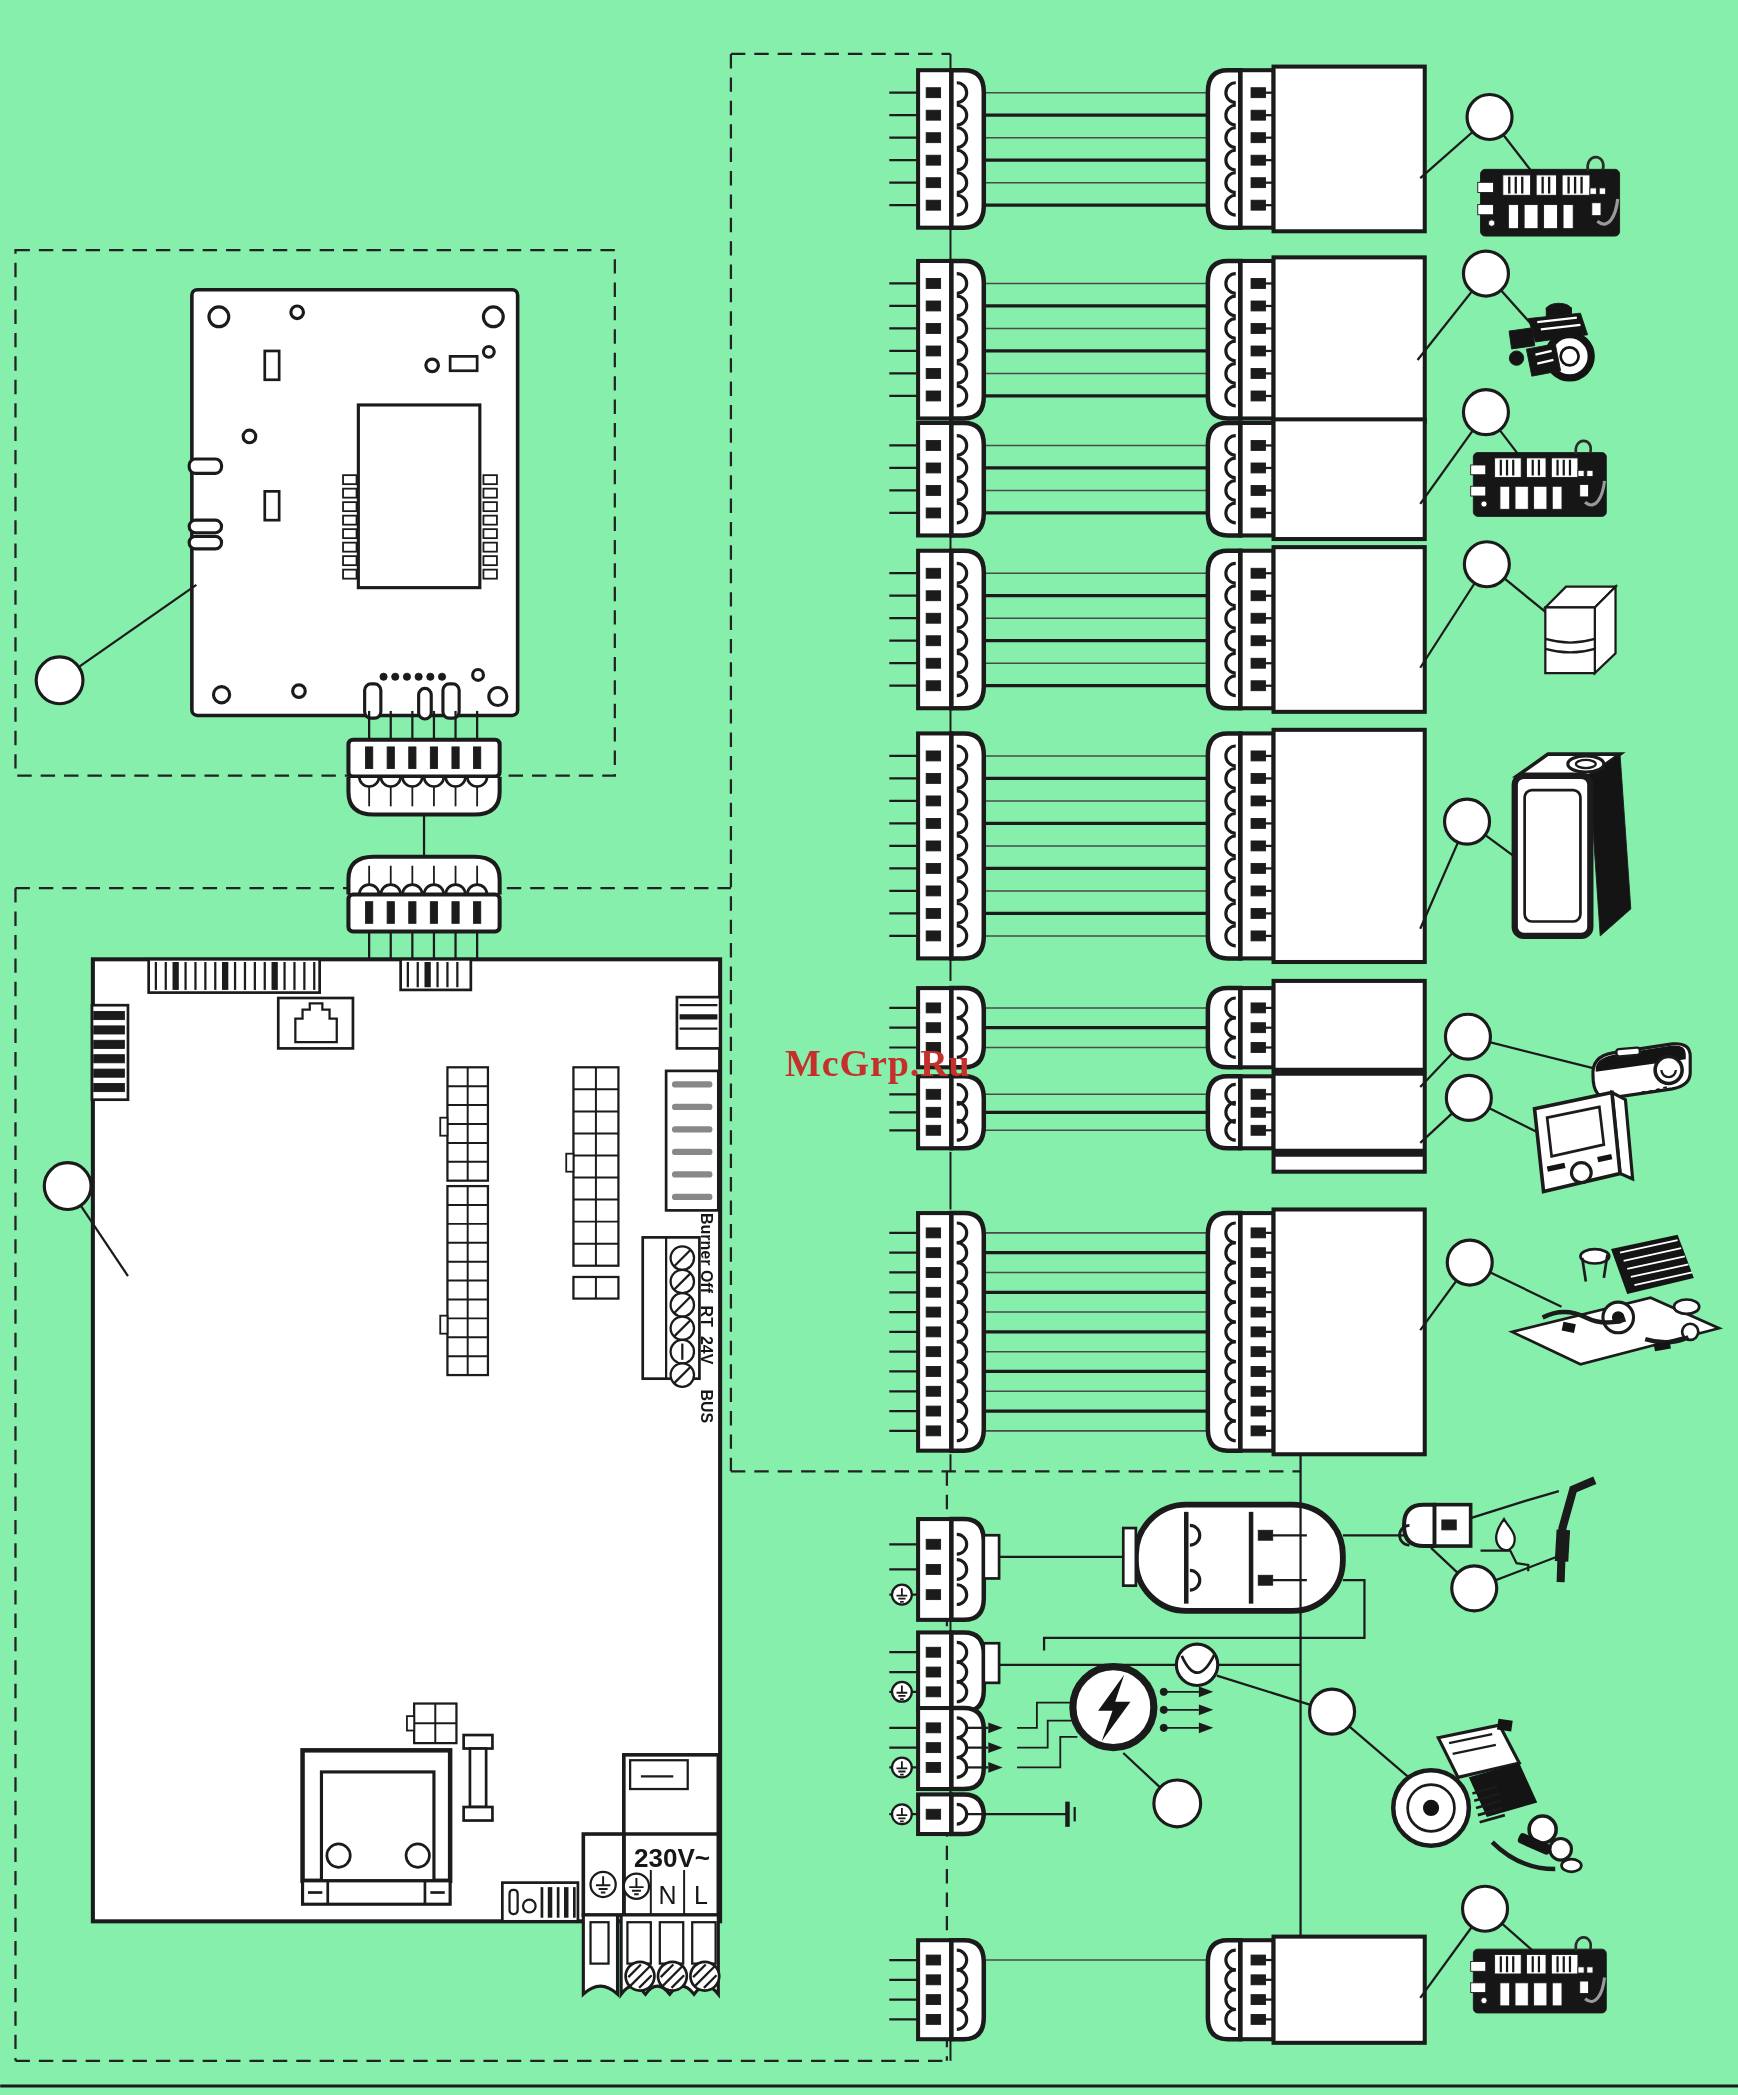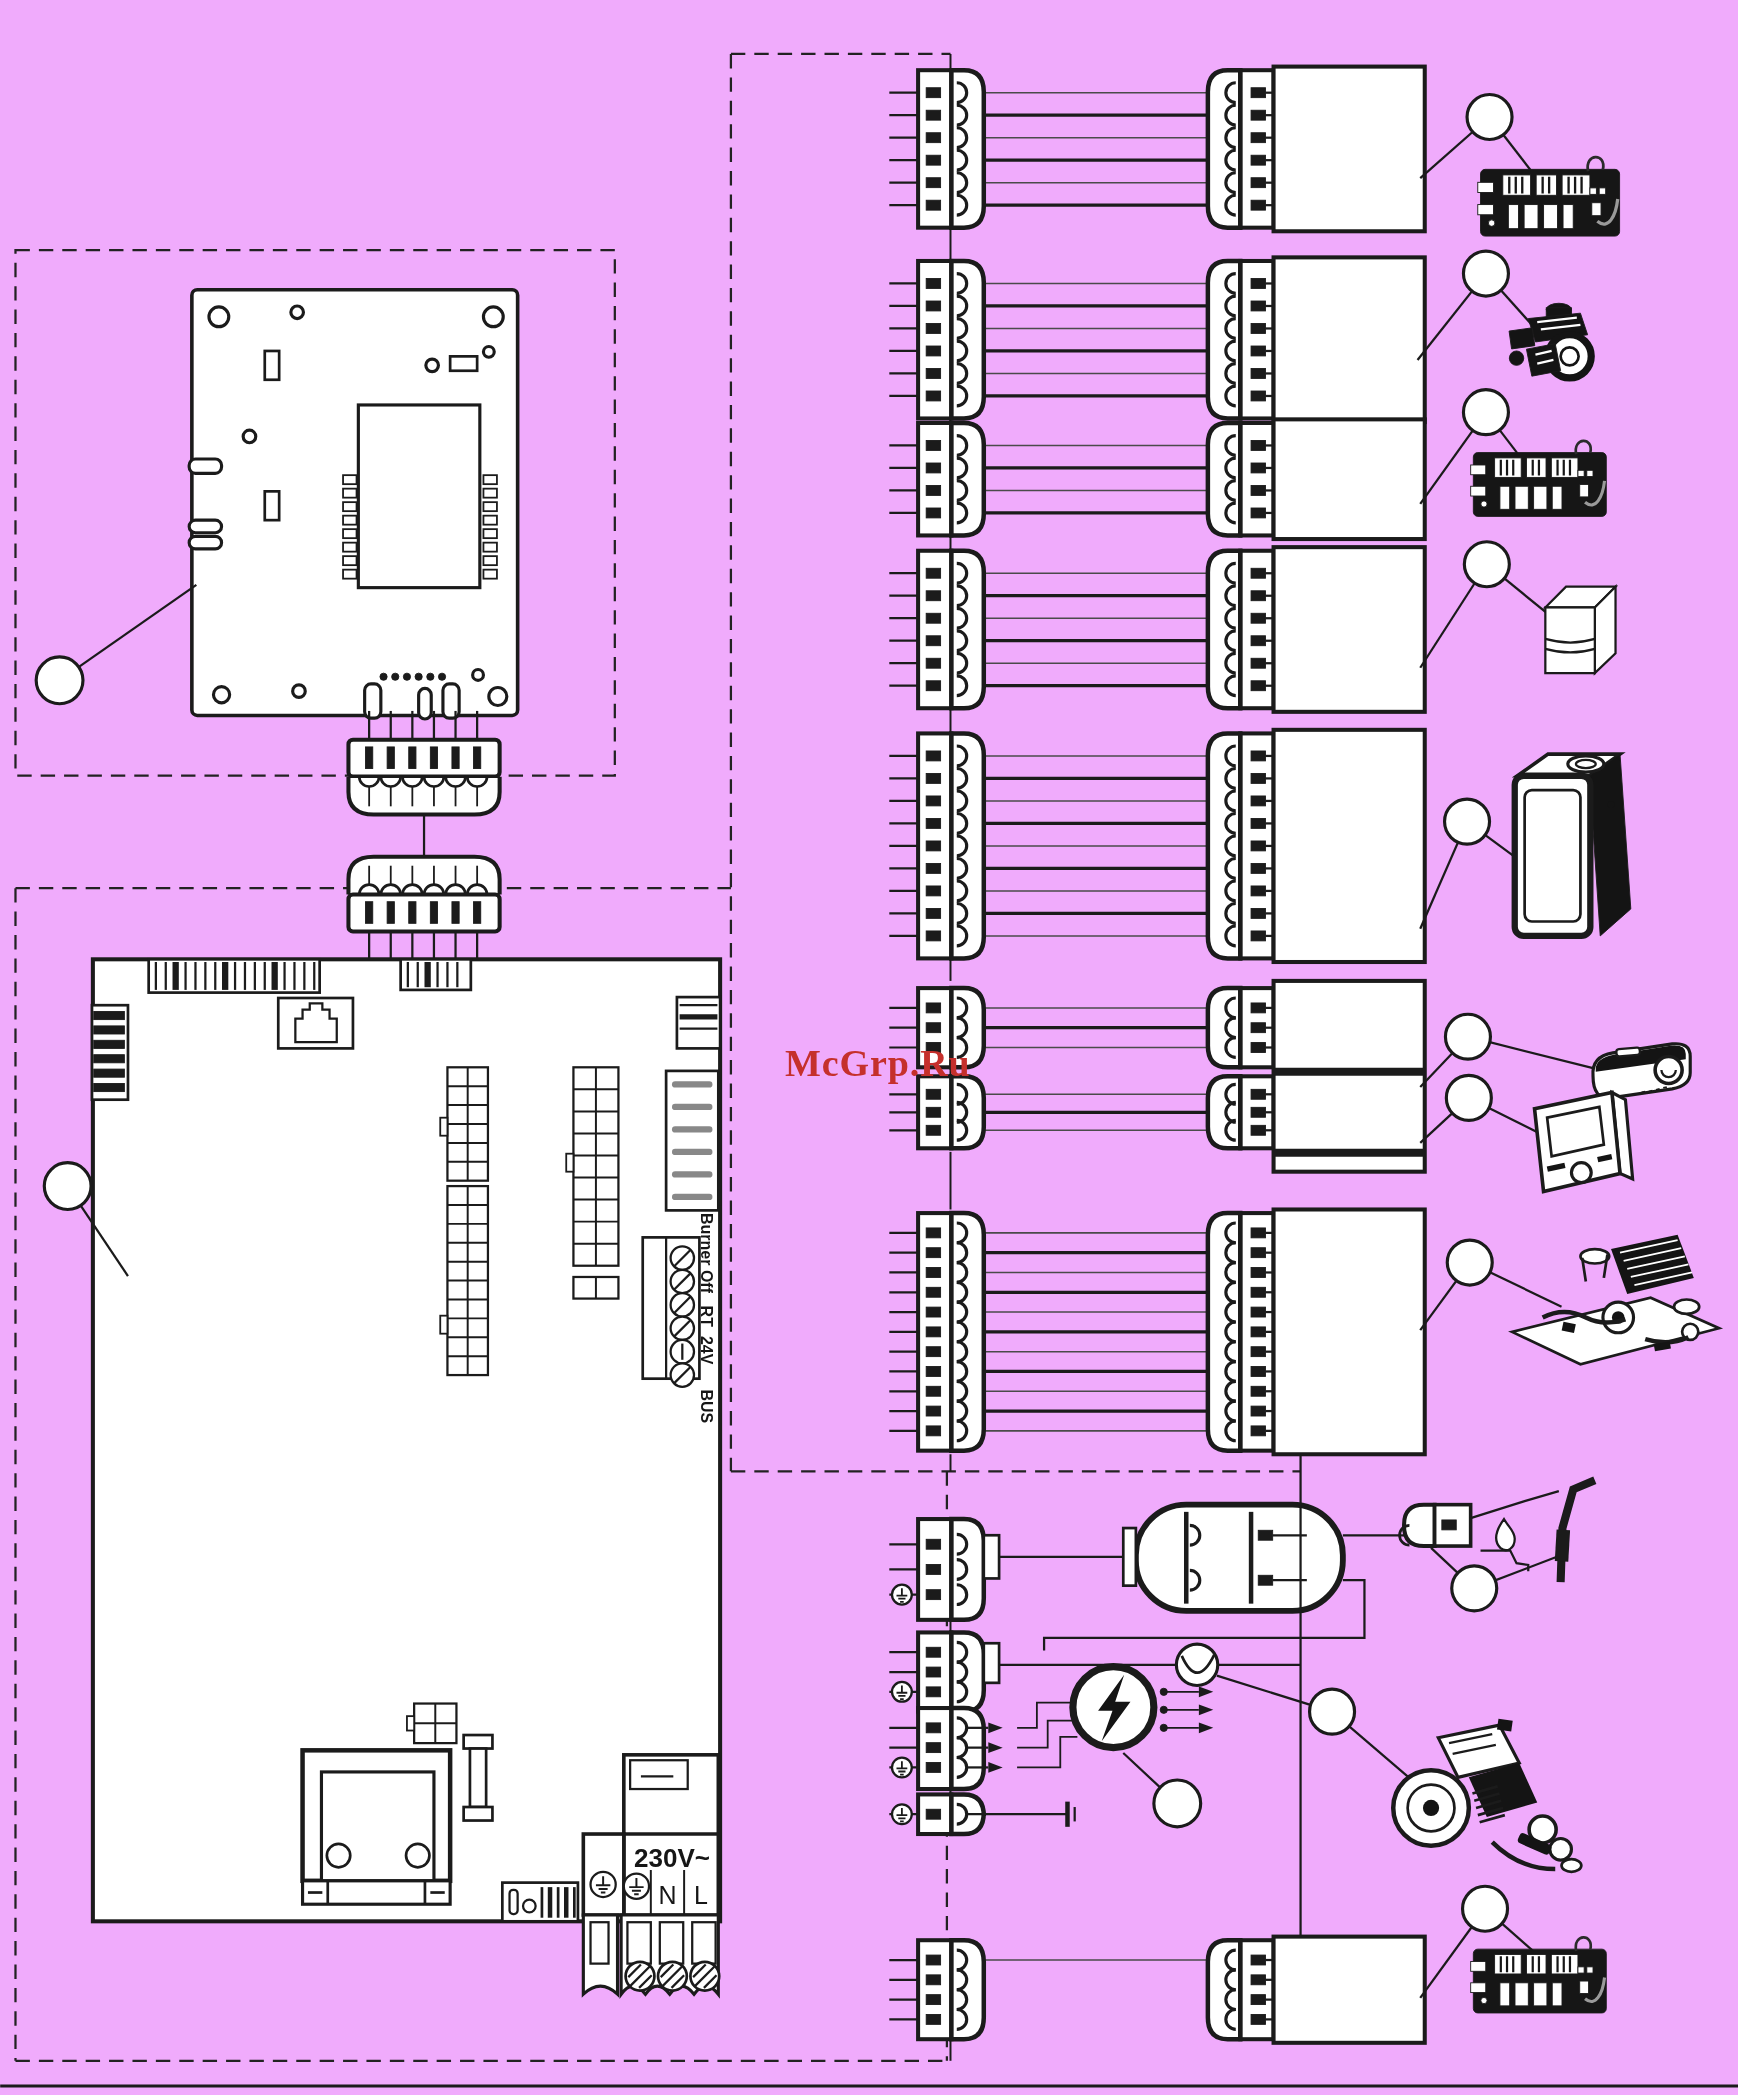--- a/index.html
+++ b/index.html
@@ -1,16 +1,16 @@
 <!DOCTYPE html>
 <html style="font-size:14.4px"><head>
 <meta charset="utf-8">
 <style>
   html,body{margin:0;padding:0;background:#fff;}
-  #stage{position:relative;width:1739px;height:2095px;background:#f0abfc;overflow:hidden;
+  #stage{position:relative;width:1739px;height:2095px;background:#86efac;overflow:hidden;
          font-family:"Liberation Sans", sans-serif;color:#111;}
   #art{position:absolute;left:0;top:0;}
   .lbl{position:absolute;color:#161616;}
   #watermark{font-family:"Liberation Serif", serif;font-weight:bold;font-size:38px;letter-spacing:0.9px;}
   #mains-label{left:626px;top:1843px;width:92px;text-align:center;font-size:26px;font-weight:bold;}
   #neutral-label{left:651px;top:1881px;width:33px;text-align:center;font-size:25px;}
   #line-label{left:684px;top:1881px;width:34px;text-align:center;font-size:25px;}
   #terminal-labels{left:720px;top:1213px;width:198px;height:23.4px;transform:rotate(90deg);
         transform-origin:0 0;display:flex;align-items:flex-end;font-size:16px;font-weight:bold;white-space:nowrap;}
   #terminal-labels span.g1{margin-right:12.6px;} #terminal-labels span.g2{margin-right:9px;}

